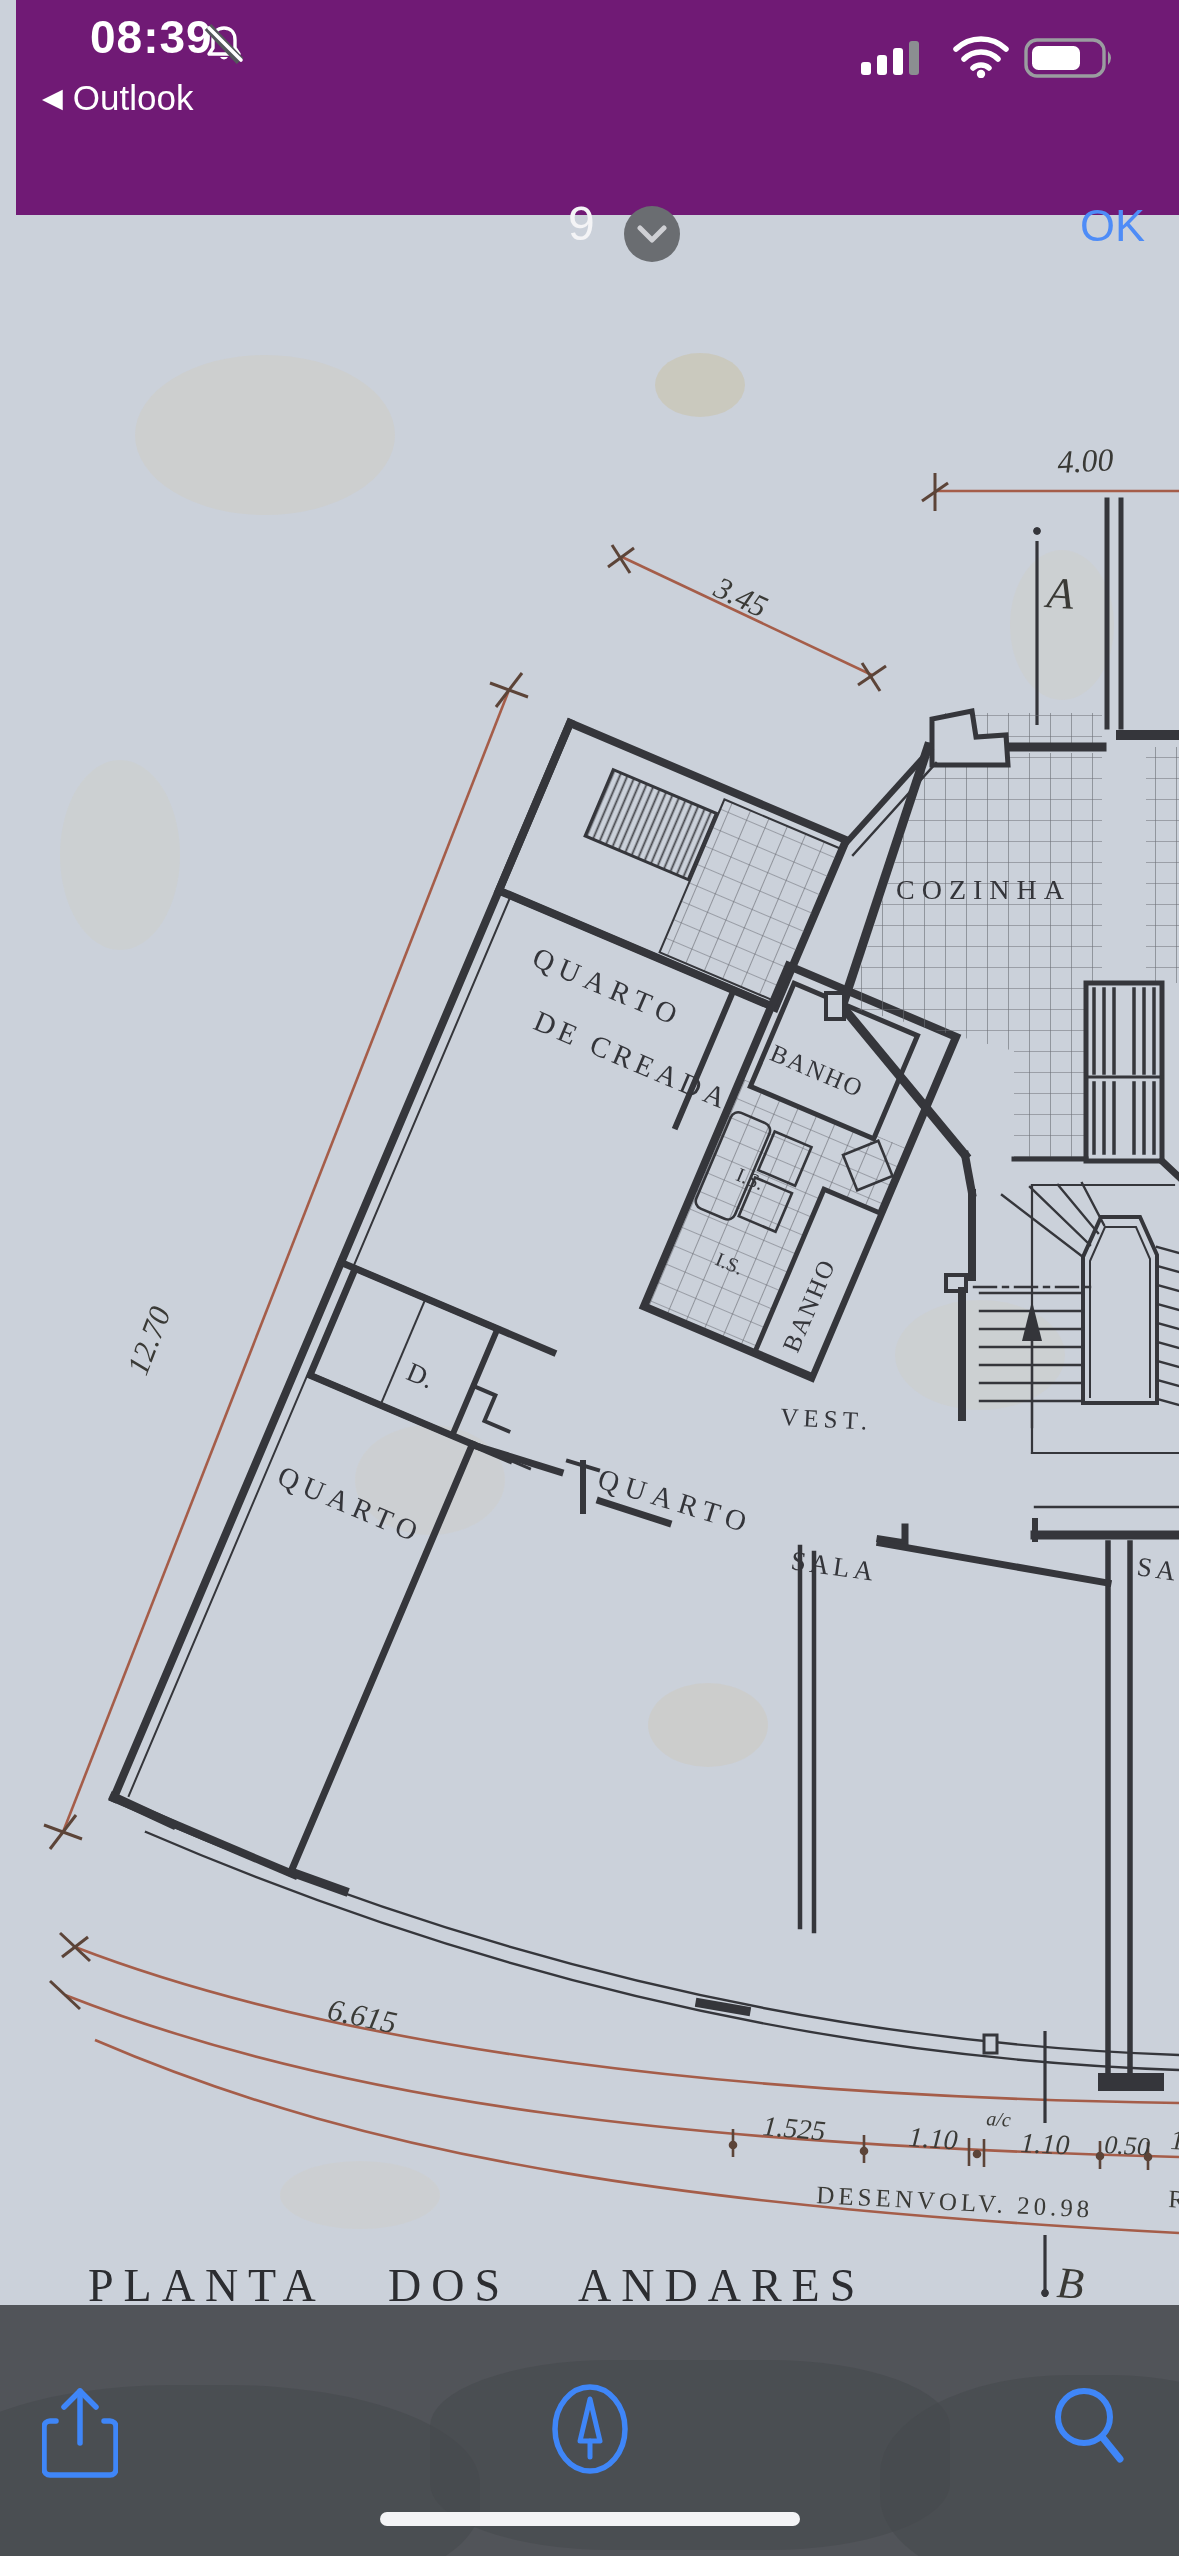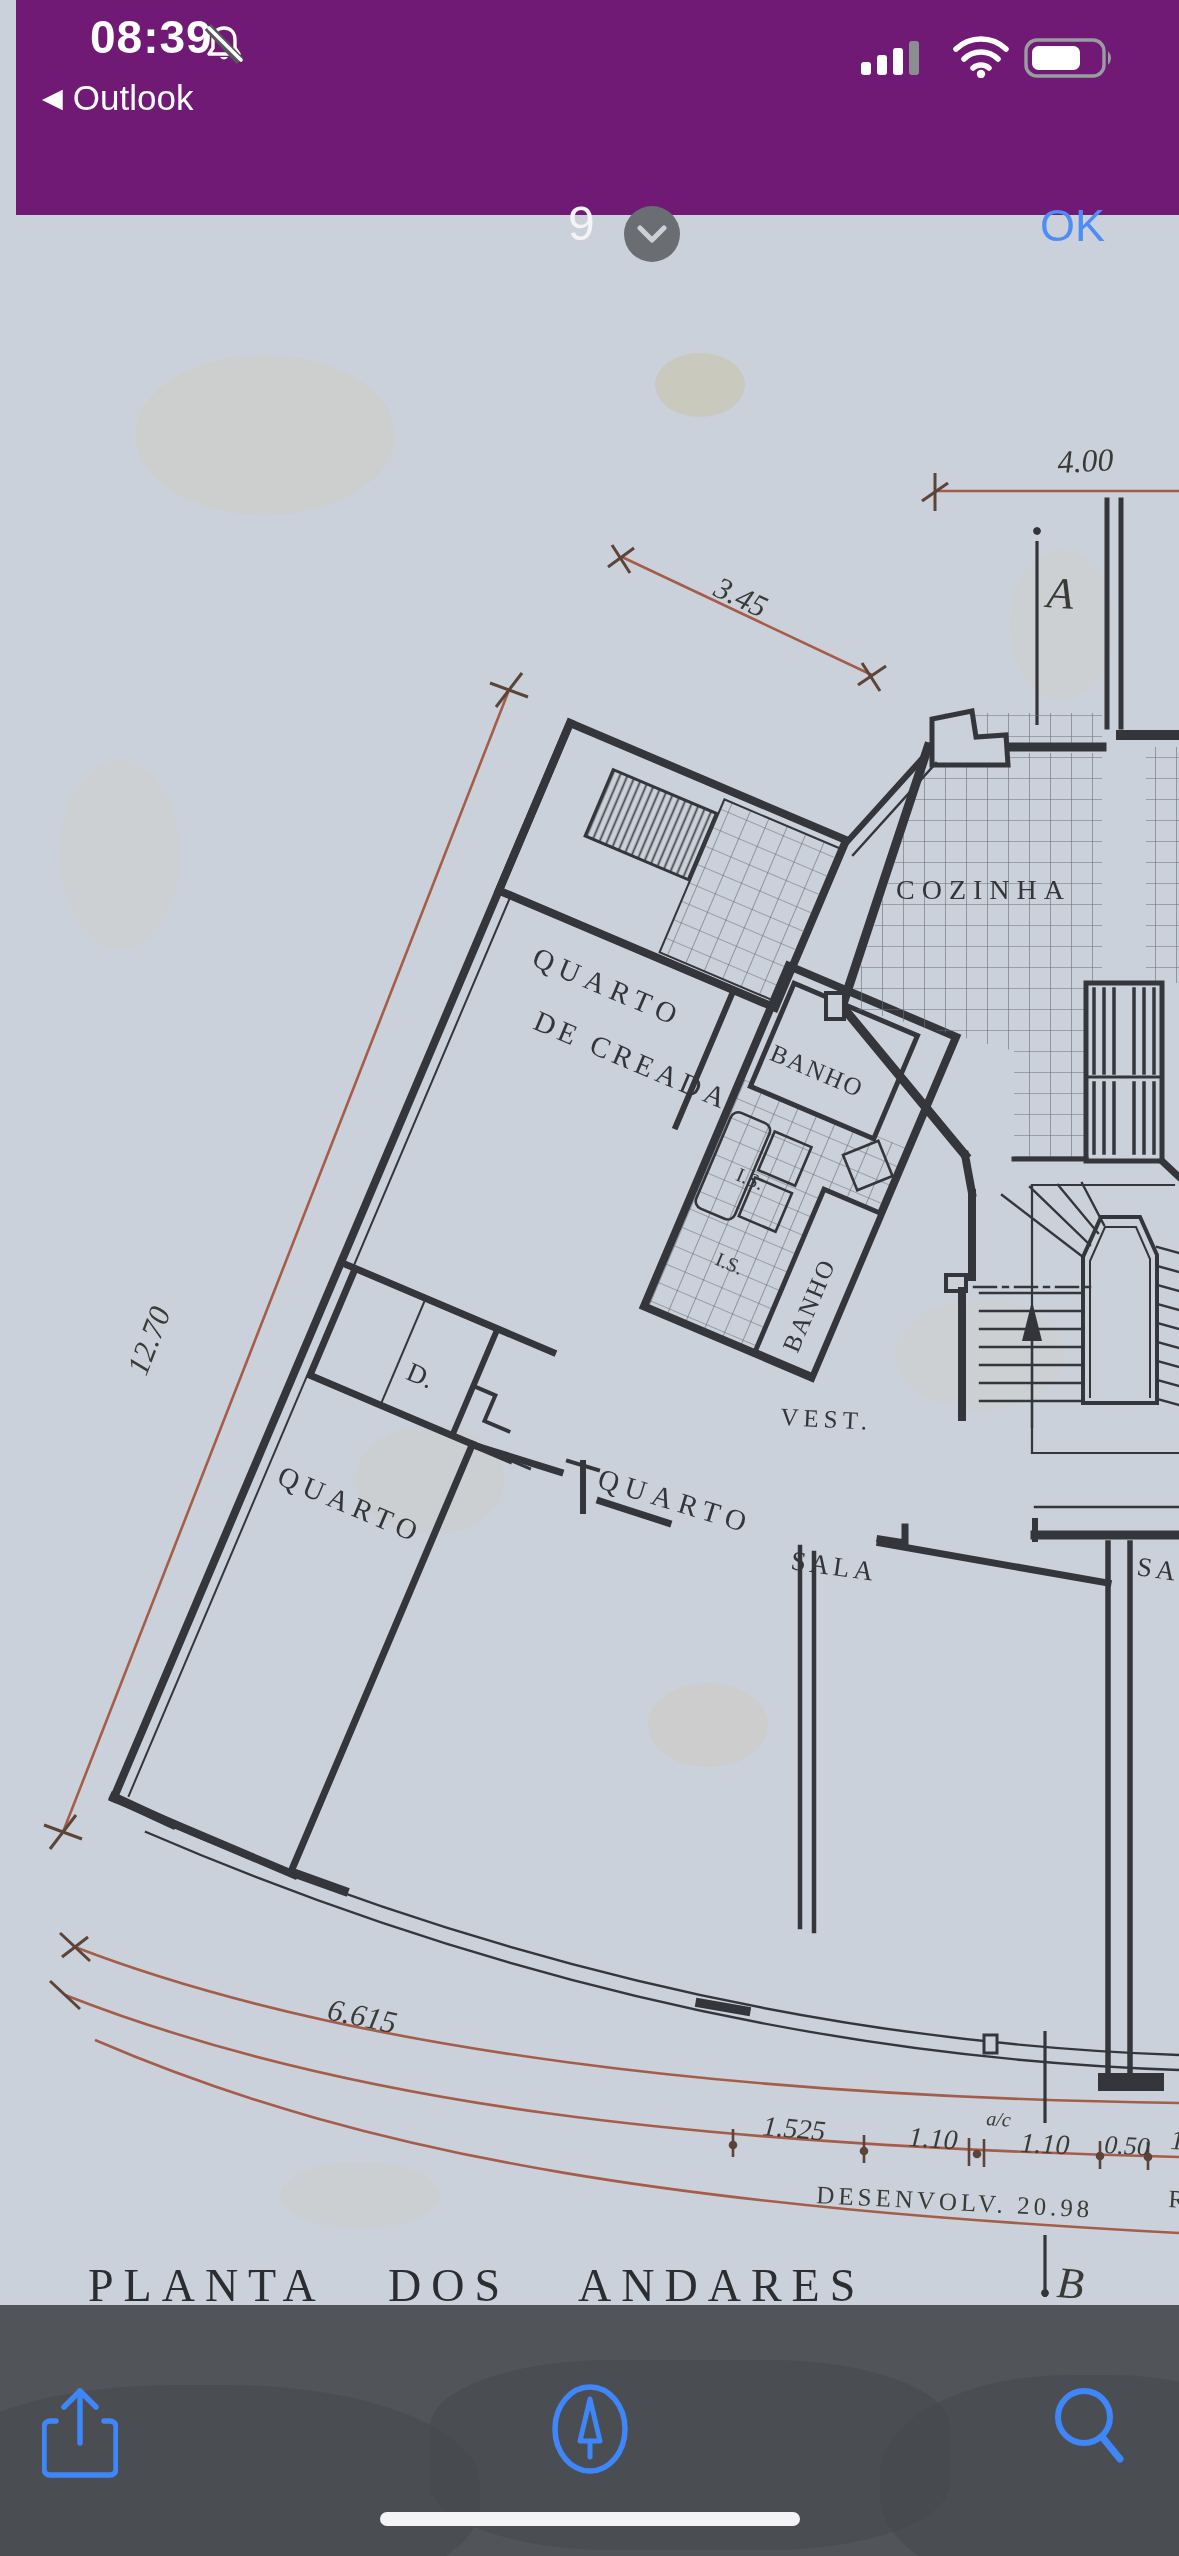--- a/index.html
+++ b/index.html
@@ -10,21 +10,21 @@
   .time{position:absolute;left:74px;top:10px;color:#fff;font-size:46px;font-weight:600;letter-spacing:1px;}
   .bell{position:absolute;left:186px;top:22px;}
   .back{position:absolute;left:26px;top:78px;color:#fff;font-size:35px;display:flex;align-items:center;gap:10px;}
   .back .tri{font-size:27px;line-height:35px;}
   .sig{position:absolute;left:845px;top:40px;}
   .wifi{position:absolute;left:936px;top:36px;}
   .batt{position:absolute;left:1008px;top:38px;}
   .pagenum{position:absolute;left:552px;top:196px;color:#f4f4f6;font-size:48px;font-weight:500;}
   .chevbtn{position:absolute;left:608px;top:206px;width:56px;height:56px;border-radius:50%;background:#6a6d71;
            display:flex;align-items:center;justify-content:center;}
-  .okbtn{position:absolute;left:1024px;top:200px;color:#4e8cf7;font-size:45px;font-weight:500;background:none;border:none;padding:0;}
+  .okbtn{position:absolute;left:1064px;top:200px;color:#4e8cf7;font-size:45px;font-weight:500;background:none;border:none;padding:0;}
   
   .planwrap{position:absolute;left:0;top:295px;width:1179px;height:2010px;background:#cbd1da;}
   
   .toolbar{position:absolute;left:0;top:2305px;width:1179px;height:251px;background:#515459;z-index:5;overflow:hidden;}
   .tb-shadow1,.tb-shadow2,.tb-shadow3{position:absolute;background:#45484d;opacity:.55;border-radius:45%;}
   .tb-shadow1{left:-80px;top:80px;width:560px;height:220px;}
   .tb-shadow2{left:430px;top:55px;width:520px;height:190px;border-radius:35%;}
   .tb-shadow3{left:880px;top:70px;width:420px;height:220px;}
   .tbicon{position:absolute;background:none;border:none;padding:0;}
   .homebar{position:absolute;left:380px;top:207px;width:420px;height:14px;border-radius:8px;background:#f4f4f6;}

